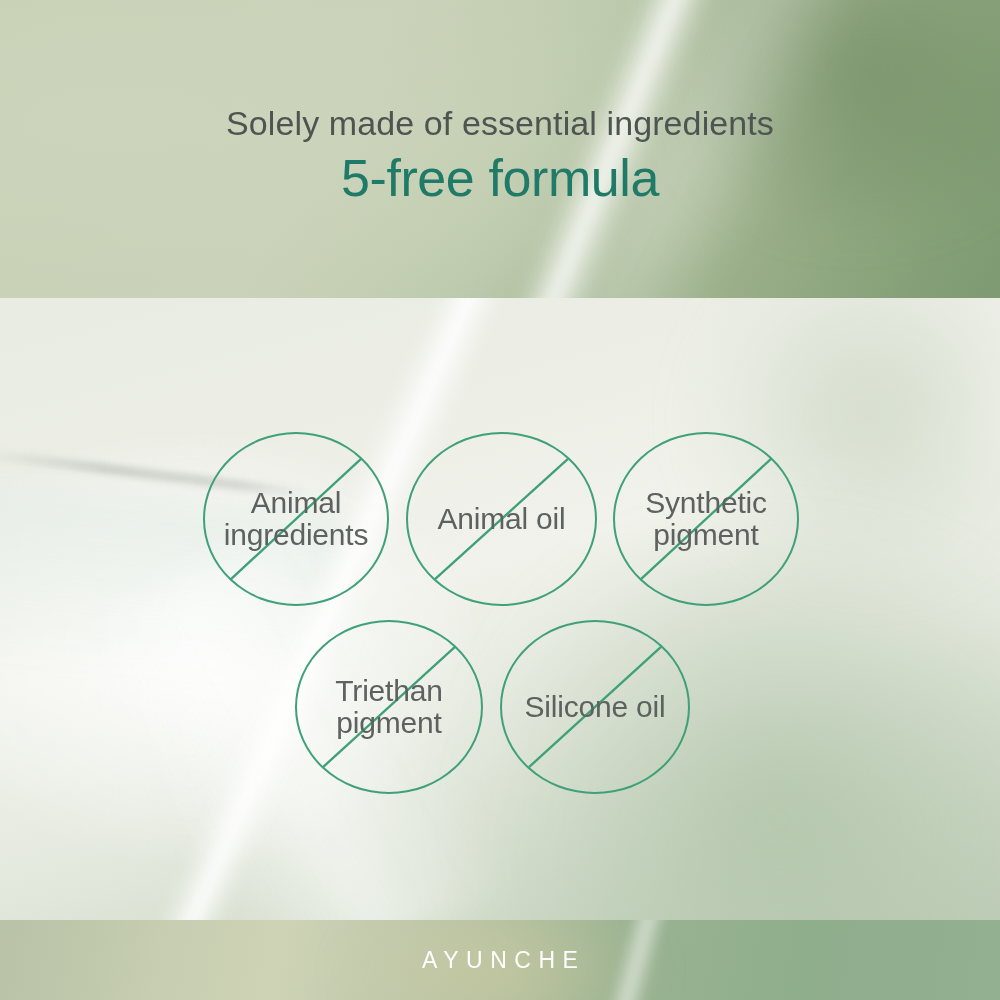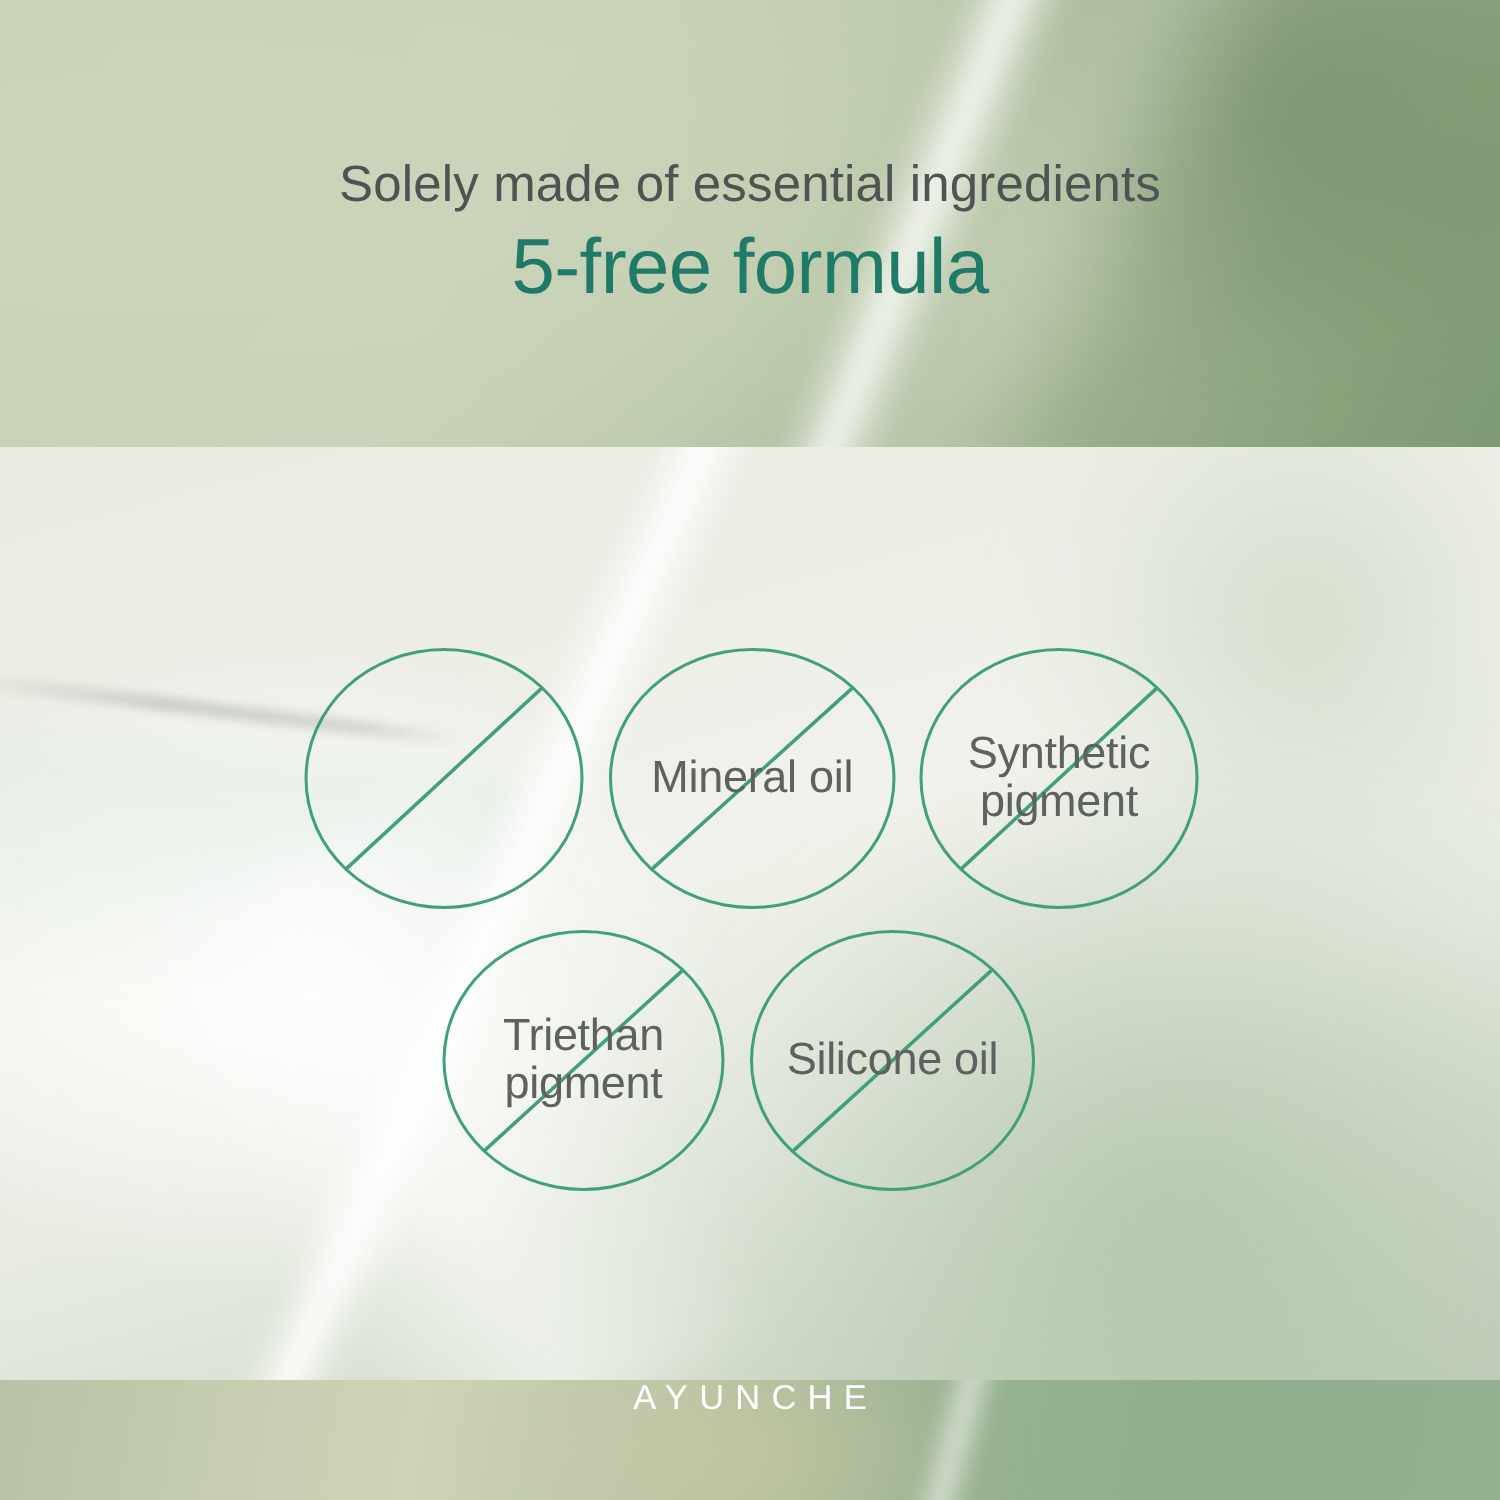--- a/index.html
+++ b/index.html
@@ -230,21 +230,21 @@
   
   .footer {
     position: absolute;
     left: 0;
     top: 920px;
     width: 1000px;
     height: 80px;
     overflow: hidden;
     background: linear-gradient(100deg, #b8c2a6 0%, #c6cdb0 16%, #cfd3b6 28%, #b9c5a8 44%, #9ab392 62%, #8fae8c 80%, #93b091 100%);
     display: flex;
-    align-items: flex-start;
+    align-items: center;
     justify-content: center;
   }
   .footer-streak {
     position: absolute;
     left: 618px;
     top: -120px;
     width: 36px;
     height: 330px;
     transform: rotate(15deg);
     background: linear-gradient(90deg,
@@ -296,27 +296,29 @@
     <div class="glass-edge-a"></div>
     <div class="glass-edge-c"></div>
     <div class="main-streak"></div>
 
     <div class="circles">
 
       <div class="nocircle" style="left:203px; top:134px; width:186px; height:174px;">
         <svg class="slash" viewBox="0 0 186 174">
           <line x1="27" y1="148" x2="159" y2="26" stroke="#3fa079" stroke-width="2.4" stroke-linecap="round"></line>
         </svg>
+        <span class="nolabel">Animal
+ingredients</span>
       </div>
 
       <div class="nocircle" style="left:406px; top:134px; width:191px; height:174px;">
         <svg class="slash" viewBox="0 0 191 174">
           <line x1="28" y1="148" x2="163" y2="26" stroke="#3fa079" stroke-width="2.4" stroke-linecap="round"></line>
         </svg>
-        <span class="nolabel">Mineral oil</span>
+        <span class="nolabel">Animal oil</span>
       </div>
 
       <div class="nocircle" style="left:613px; top:134px; width:186px; height:174px;">
         <svg class="slash" viewBox="0 0 186 174">
           <line x1="27" y1="148" x2="159" y2="26" stroke="#3fa079" stroke-width="2.4" stroke-linecap="round"></line>
         </svg>
         <span class="nolabel">Synthetic
 pigment</span>
       </div>
 

